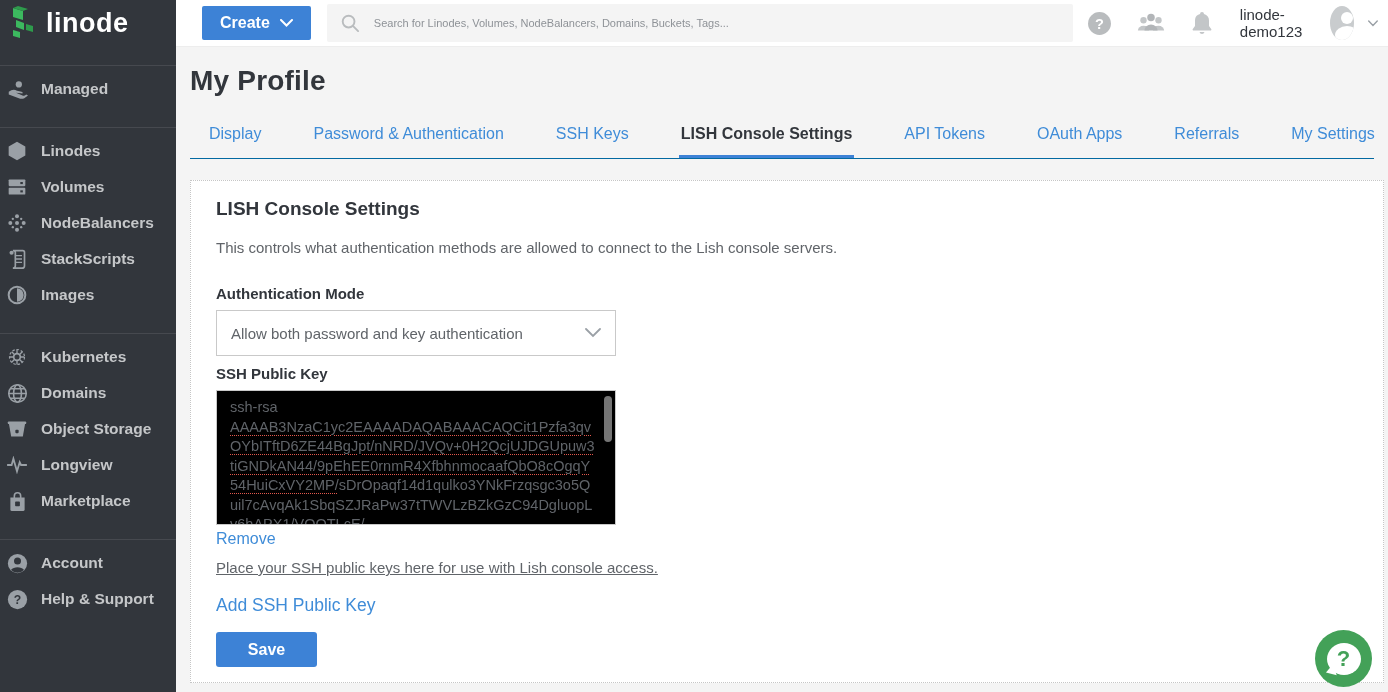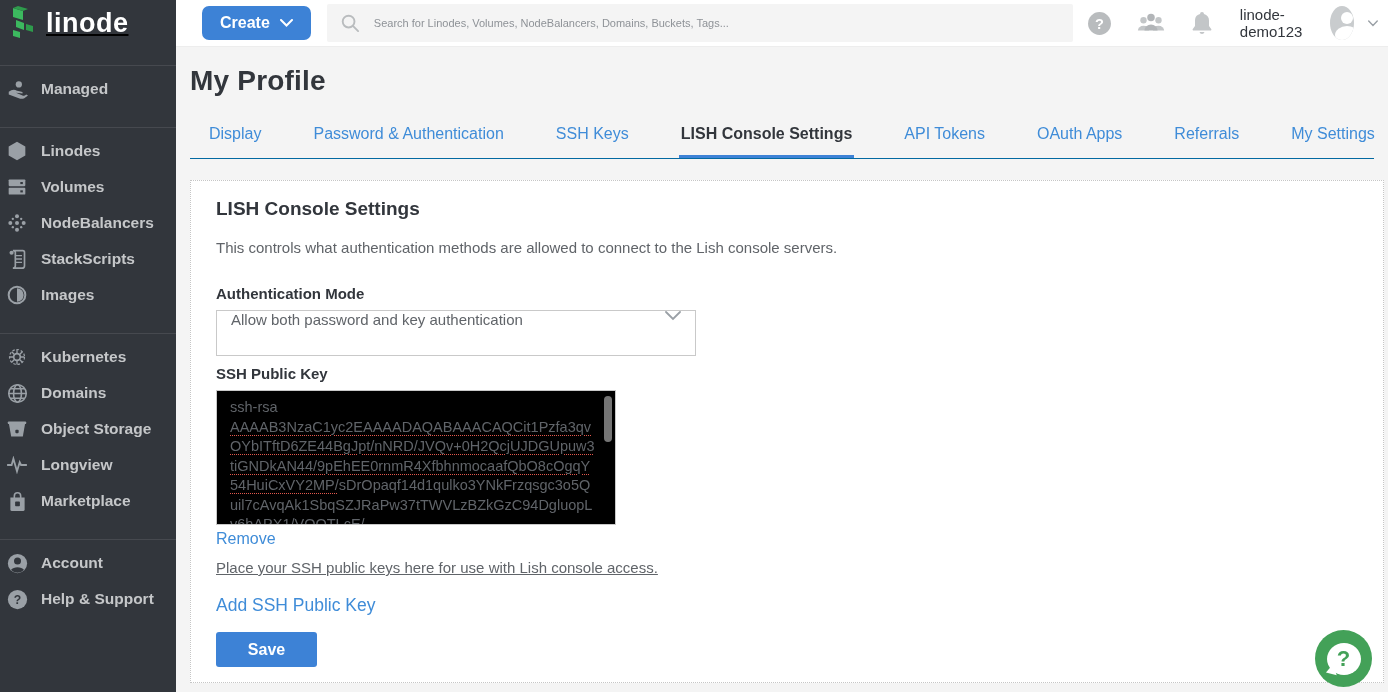--- a/index.html
+++ b/index.html
@@ -6,21 +6,21 @@
   html,body { width:1388px; height:692px; overflow:hidden;
     font-family:"Liberation Sans", sans-serif; background:#f4f4f4; }
 
   
   .topbar { position:fixed; top:0; left:176px; right:0; height:47px;
     background:#fff; display:flex; align-items:center; z-index:20;
     border-bottom:1px solid #ededed; padding:0 16px 0 10px; }
   .hamburger { width:26px; height:18px; display:flex; flex-direction:column;
     justify-content:space-between; cursor:pointer; margin:0 14px 0 2px; }
   .hamburger span { display:block; height:3px; background:#4b4f54; border-radius:1px; }
-  .create-btn { background:#3d82d6; color:#fff; border:none; border-radius:7px;
+  .create-btn { background:#3d82d6; color:#fff; border:none; border-radius:2px;
     height:34px; padding:0 18px; font-size:16px; font-weight:bold;
     display:flex; align-items:center; gap:10px; cursor:pointer;
     font-family:"Liberation Sans",sans-serif; }
   .searchbox { flex:0 0 auto; width:746px; height:38px; background:#f4f4f4;
     margin-left:16px; display:flex; align-items:center; padding:0 14px; border-radius:2px; }
   .searchbox input { border:none; outline:none; background:transparent; flex:1;
     font-size:11px; color:#32363c; margin-left:14px;
     font-family:"Liberation Sans",sans-serif; }
   .searchbox input::placeholder { color:#8e9297; }
   .top-icons { display:flex; align-items:center; gap:24px; margin-left:14px; }
@@ -30,21 +30,21 @@
   .avatar { width:34px; height:34px; border-radius:50%; background:#c9ccce;
     overflow:hidden; position:relative; }
   .avatar .head { position:absolute; top:6px; left:11px; width:12px; height:12px;
     border-radius:50%; background:#fff; }
   .avatar .body { position:absolute; top:20px; left:5px; width:24px; height:18px;
     border-radius:50%; background:#fff; }
 
   
   .sidebar { position:fixed; top:0; left:0; width:176px; height:692px;
     background:#32363c; z-index:30; }
-  .logo-row { height:47px; display:flex; align-items:center; padding-left:9px;text-decoration:underline; }
+  .logo-row { height:47px; display:flex; align-items:center; padding-left:9px; }
   .logo-text { color:#fff; font-size:27px; font-weight:bold; margin-left:7px;
     letter-spacing:0.5px; }
   .nav-groups { margin-top:18px; }
   .nav-group { border-top:1px solid #46494f; padding:5px 0 20px; }
   .nav-item { height:36px; display:flex; align-items:center; padding-left:5px;
     cursor:pointer; }
   .nav-item .nicon { width:24px; display:flex; justify-content:center; }
   .nav-item .nlabel { color:#c5c7c9; font-size:15.5px; font-weight:bold; margin-left:12px; }
 
   
@@ -58,22 +58,22 @@
     border-bottom:3px solid transparent; cursor:pointer; white-space:nowrap; }
   .tab.active { color:#32363c; font-weight:bold; border-bottom-color:#3d82d6; }
 
   .card { background:#fff; border:1px dotted #c6c6c6; margin:21px 0 0 0;
     width:1194px; height:503px; padding:17px 24px 0 25px; }
   h2.card-title { font-size:19px; font-weight:bold; color:#32363c; }
   .card-desc { font-size:15px; color:#606469; margin-top:19px; }
 
   .field-label { font-size:15px; font-weight:bold; color:#32363c; }
   .lbl-auth { margin-top:29px; }
-  .select { width:480px; height:46px; border:1px solid #c9c9c9; background:#fff;
-    margin-top:8px; display:flex; padding:0 14px; cursor:pointer; }
+  .select { width:400px; height:46px; border:1px solid #c9c9c9; background:#fff;
+    margin-top:8px; display:flex; align-items:center; padding:0 14px; cursor:pointer; }
   .select .sel-text { flex:1; font-size:15px; color:#606469; }
 
   .lbl-key { margin-top:9px; }
   .keybox { position:relative; width:400px; height:135px; border:1px solid #c9c9c9;
     background:#000000; margin-top:8px; padding:7px 18px 0 13px; overflow:hidden;
     font-size:14.5px; line-height:19.5px; color:#606469; word-break:break-all;
     cursor:text; }
   .key-prefix { display:block; }
   .key-underl { text-decoration:underline dotted #e2574c;
     text-decoration-thickness:1px; text-underline-offset:3px; }

